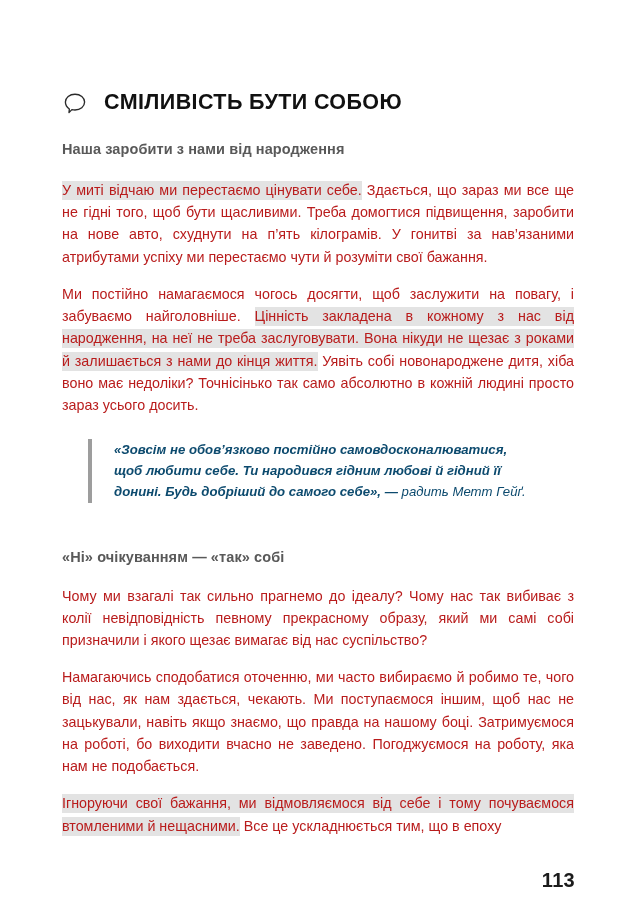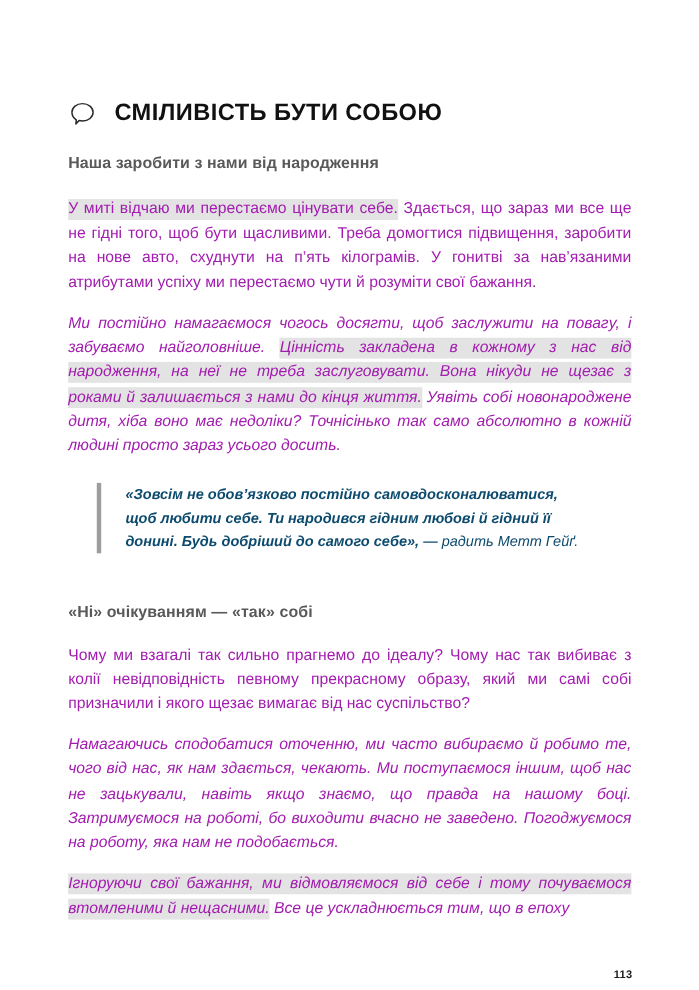--- a/index.html
+++ b/index.html
@@ -68,25 +68,25 @@
   .section-heading.second {
     margin-top: 46px;
   }
 
   
   p.body {
     font-size: 14.3px;
     line-height: 1.555;
     text-align: justify;
     margin: 0;
-    color: #a21caf;
+    color: #b91c1c;
     -webkit-hyphens: manual;
     hyphens: manual;
   }
-  p.body + p.body { margin-top: 15px; font-style: italic; }
+  p.body + p.body { margin-top: 15px; }
   .p-first { margin-top: 22px !important; }
   .p-after-quote { margin-top: 22px !important; }
   .p-after-heading { margin-top: 20px !important; }
 
   mark.hl {
     background: #e3e3e3;
     color: inherit;
     padding: 1px 0 2px 0;
     box-decoration-break: clone;
     -webkit-box-decoration-break: clone;
@@ -112,21 +112,21 @@
   .quote .attrib {
     font-weight: normal;
     font-style: italic;
   }
 
   
   .folio {
     position: absolute;
     right: 60px;
     bottom: 28px;
-    font-size: 10px;
+    font-size: 20px;
     font-weight: bold;
     color: #1b1b1b;
     letter-spacing: 0.3px;
   }
 </style>
 </head>
 <body>
 
 <div class="page">
   <div class="content">

